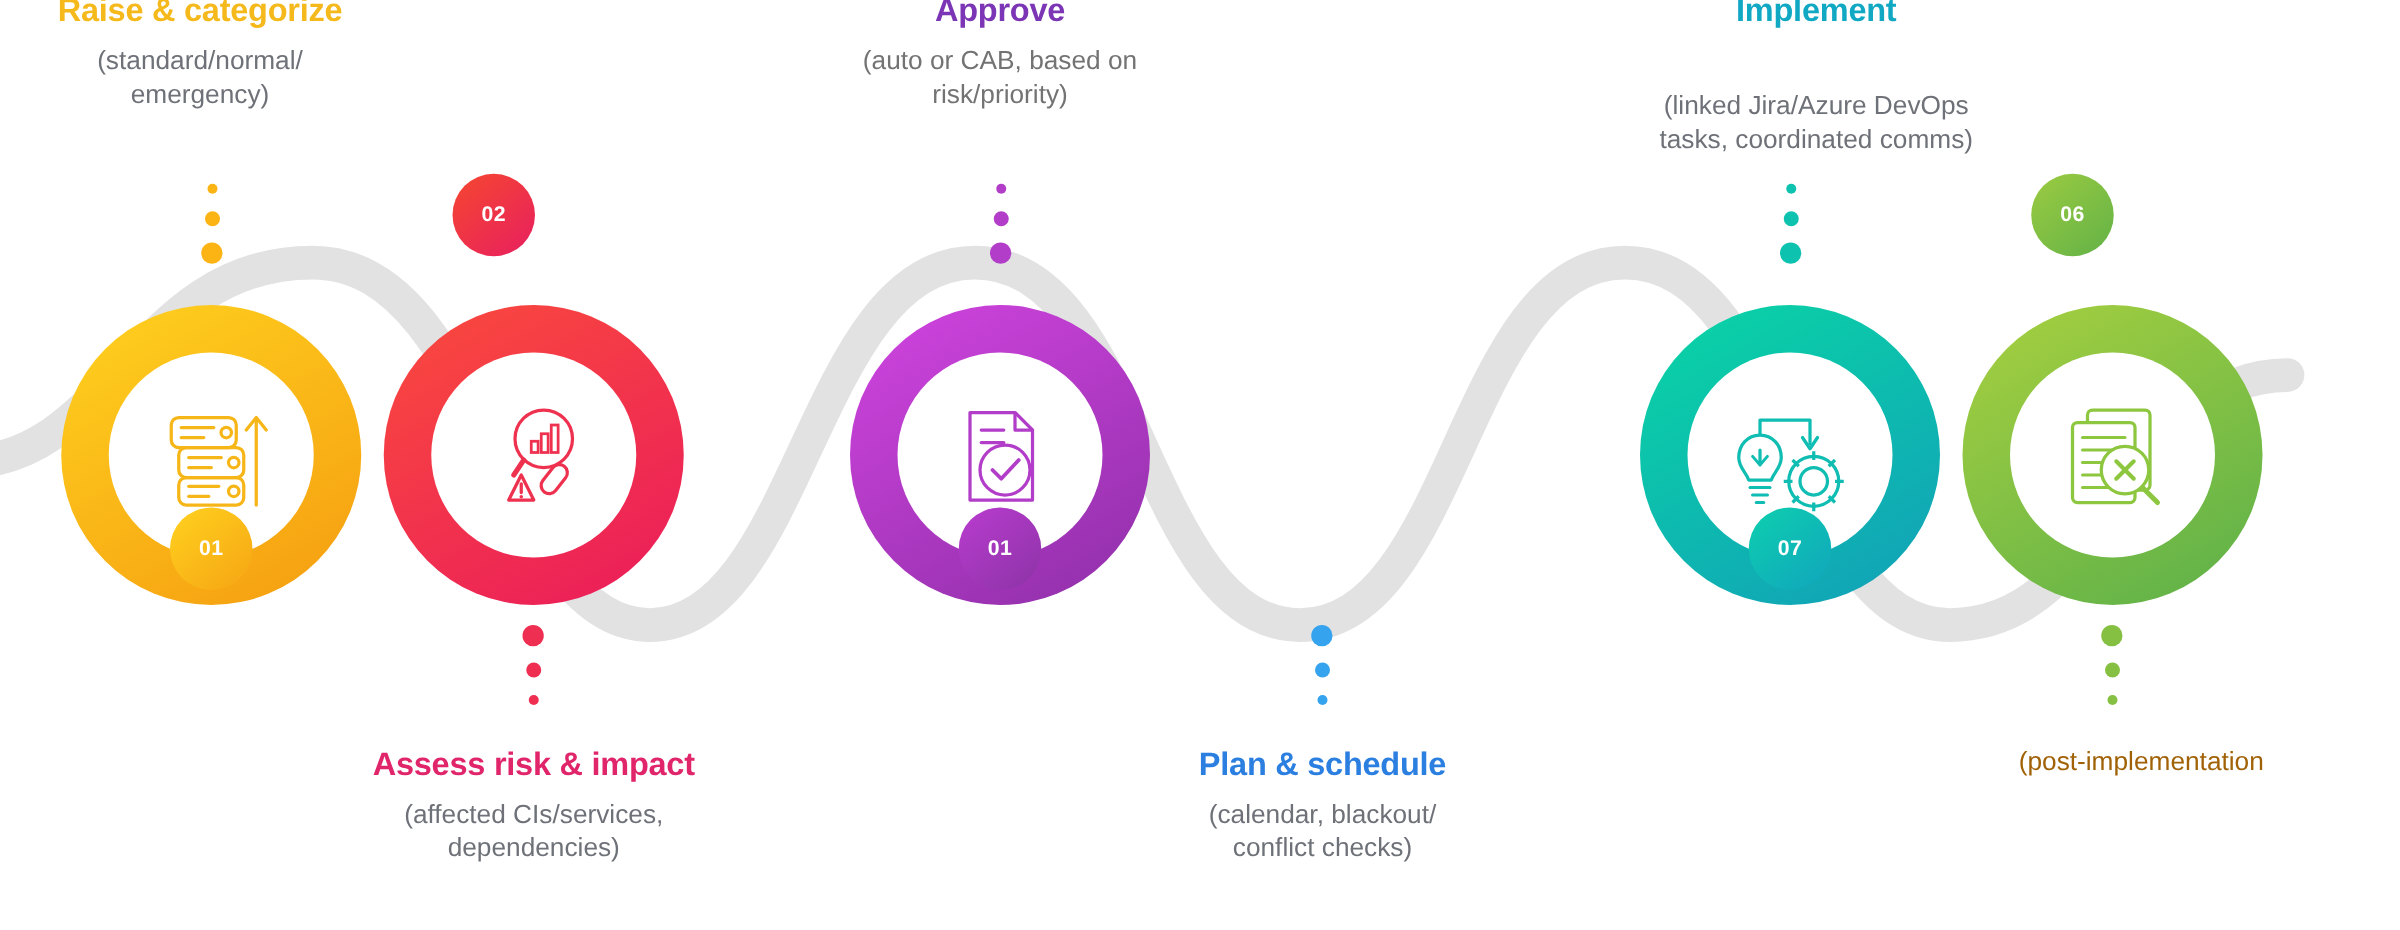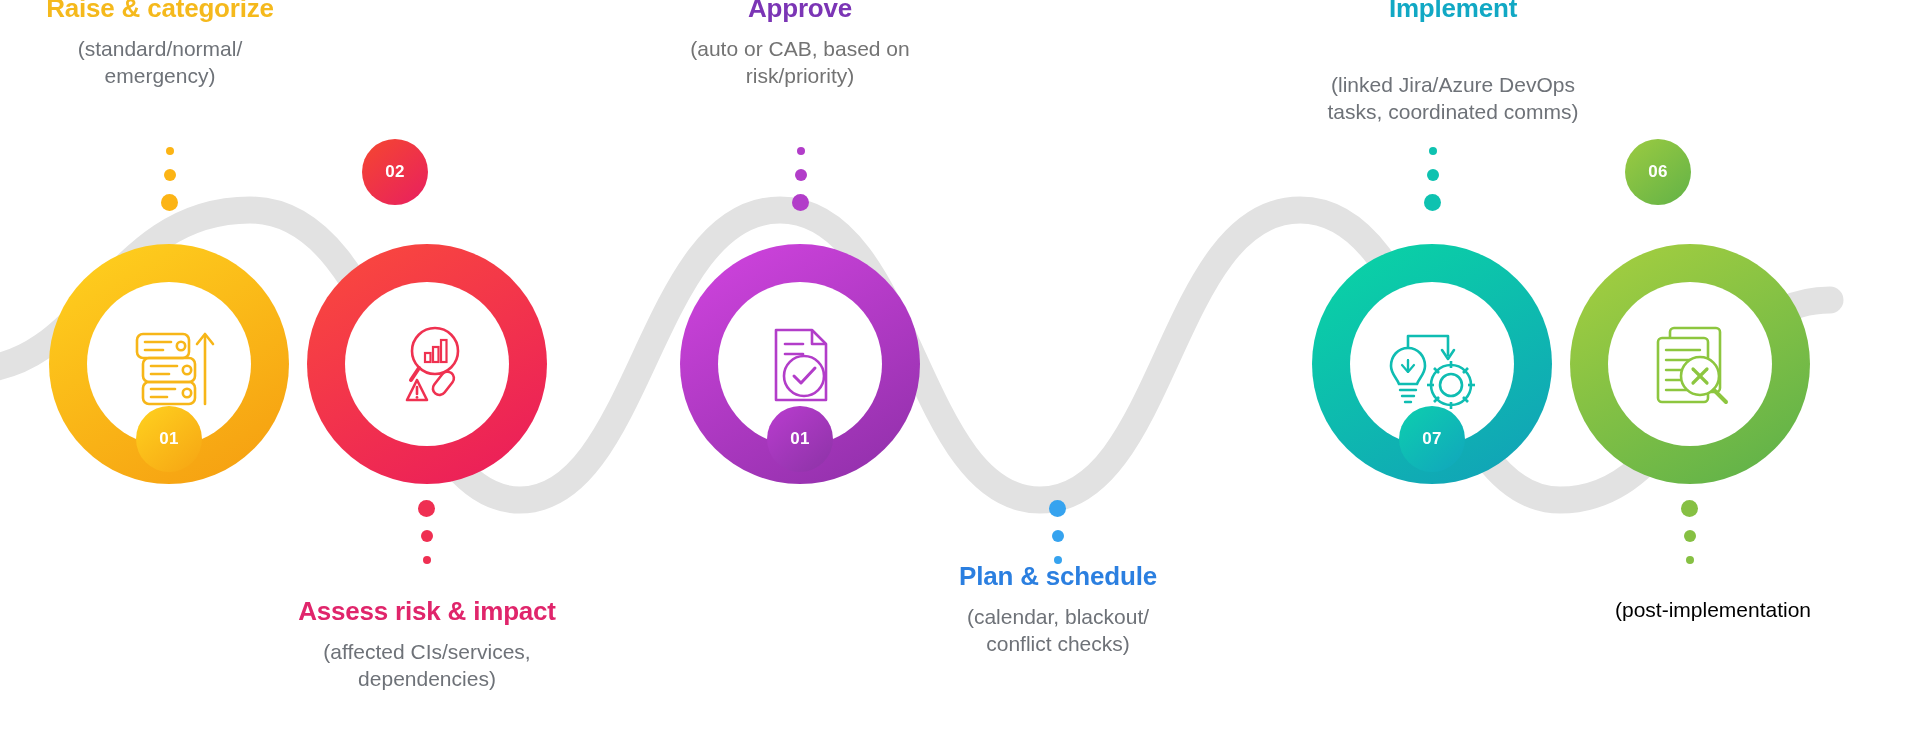--- a/index.html
+++ b/index.html
@@ -226,21 +226,21 @@
       </div>
     </div>
     <div class="badge" style="left: 87px; top: 162px; background: linear-gradient(140deg, rgb(185, 60, 207), rgb(140, 51, 166));">01</div>
   </div>
 
   <div class="dots down" style="left:1049px; top:500px;">
     <span style="background: rgb(54, 163, 239);"></span>
     <span style="background: rgb(54, 163, 239);"></span>
     <span style="background: rgb(54, 163, 239);"></span>
   </div>
-  <div class="caption" style="left:893px; top:562px;">
+  <div class="caption" style="left:893px; top:597px;">
     <h3 style="color: rgb(43, 127, 224);">Plan &amp; schedule</h3>
     <p style="color: rgb(110, 114, 120);">
       <span>(calendar, blackout/</span><br>
       <span>conflict checks)</span>
     </p>
   </div>
 
   <div class="caption" style="left:1268px; top:-6px; width:370px;">
     <h3 style="color: rgb(17, 168, 196);">Implement</h3>
     <p style="color: rgb(110, 114, 120); margin-top: 48px;">
@@ -302,18 +302,18 @@
       </div>
     </div>
     <div class="badge" style="left: 55px; top: -105px; background: linear-gradient(140deg, rgb(156, 203, 65), rgb(98, 178, 71));">06</div>
   </div>
   <div class="dots down" style="left:1681px; top:500px;">
     <span style="background: rgb(134, 192, 67);"></span>
     <span style="background: rgb(134, 192, 67);"></span>
     <span style="background: rgb(134, 192, 67);"></span>
   </div>
   <div class="caption" style="left:1528px; top:597px; width:370px;">
-    <p style="color: #000000;">
+    <p style="color: #a16207;">
       <span>(post-implementation</span><br>
     </p>
   </div>
 
 </div>
 
 </body></html>

